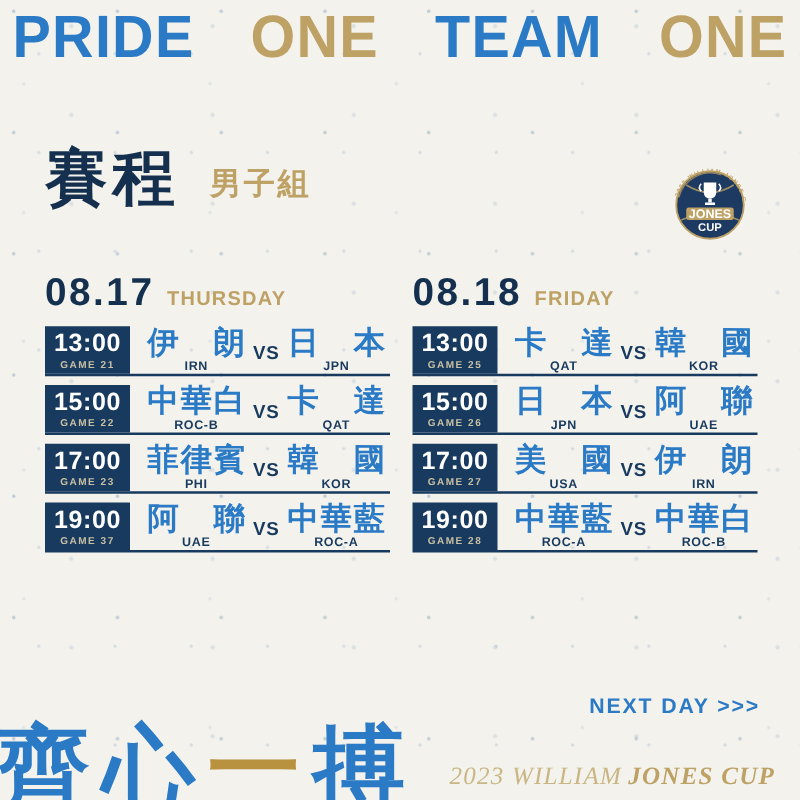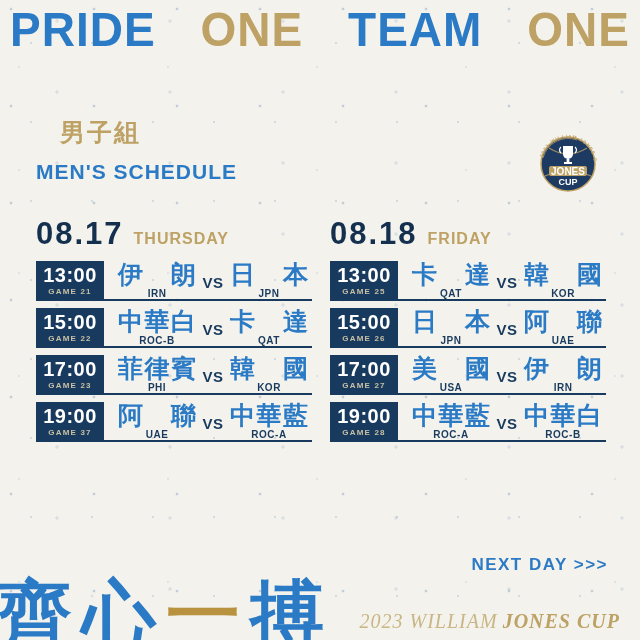--- a/index.html
+++ b/index.html
@@ -103,23 +103,23 @@
 
   <div class="banner">
     <span class="w-blue">PRIDE</span>
     <span class="w-gold">ONE</span>
     <span class="w-blue">TEAM</span>
     <span class="w-gold">ONE</span>
   </div>
 
   <div class="title-block">
     <div class="title-zh-line">
+      <span class="title-zh">賽程</span>
       <span class="title-group">男子組</span>
     </div>
-    <div class="title-en">MEN'S SCHEDULE</div>
   </div>
 
   <div class="logo">
     <svg viewBox="0 0 62 70" width="62" height="70">
       <defs>
         <path id="arcpath" d="M 5,38 A 26 26 0 0 1 57,38" fill="none"></path>
       </defs>
       <circle cx="31" cy="38" r="27" fill="#1d3a63"></circle>
       <circle cx="31" cy="38" r="27" fill="none" stroke="#bea164" stroke-width="1.5"></circle>
       <path d="M 6,32 A 26 26 0 0 1 40,14" fill="none" stroke="#bea164" stroke-width="1" opacity=".7"></path>

